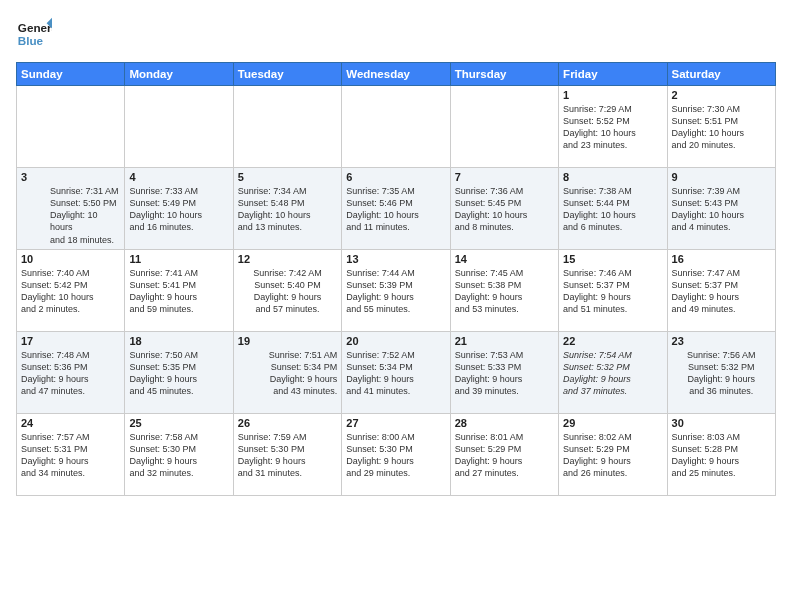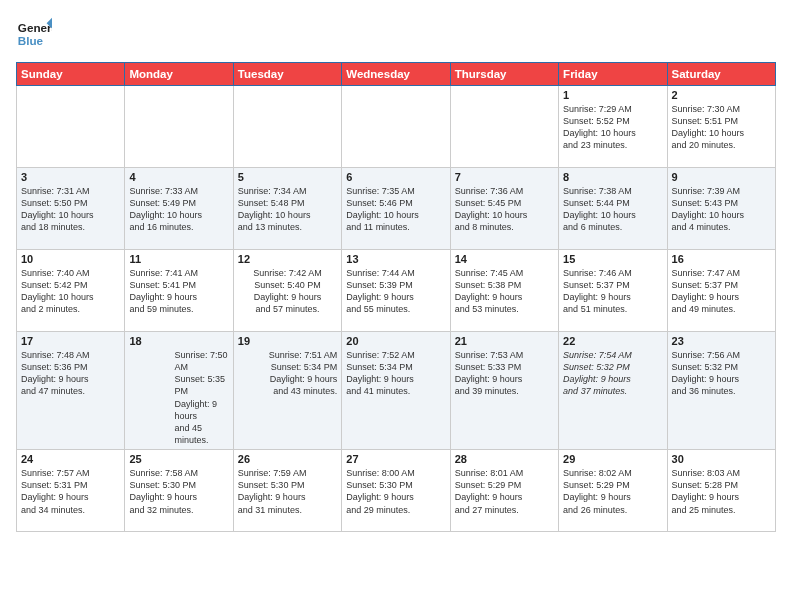--- a/index.html
+++ b/index.html
@@ -43,21 +43,21 @@
     .location-subtitle {
       font-size: 13px;
       color: #555;
     }
     .calendar {
       width: 100%;
       border-collapse: collapse;
       table-layout: fixed;
     }
     .calendar th {
-      background: #ef4444;
+      background: #3b82f6;
       color: #fff;
       font-size: 11.5px;
       font-weight: bold;
       padding: 5px 4px;
       text-align: left;
       border: 1px solid #2d6ba8;
       margin-left: 12px;
     }
     .calendar td {
       border: 1px solid #ccc;
@@ -134,21 +134,21 @@
             <span class="day-num">2</span>
             <div class="day-info" style="white-space: pre-line;">Sunrise: 7:30 AM
 Sunset: 5:51 PM
 Daylight: 10 hours
 and 20 minutes.</div>
           </td>
         </tr>
         <tr>
           <td class="alt-row">
             <span class="day-num">3</span>
-            <div class="day-info" style="white-space: pre-line;">Sunrise: 7:31 AM
+            <div class="day-info" style="white-space: pre-line; margin-left: 29px;">Sunrise: 7:31 AM
 Sunset: 5:50 PM
 Daylight: 10 hours
 and 18 minutes.</div>
           </td>
           <td class="alt-row">
             <span class="day-num">4</span>
             <div class="day-info" style="white-space: pre-line;">Sunrise: 7:33 AM
 Sunset: 5:49 PM
 Daylight: 10 hours
 and 16 minutes.</div>
@@ -243,21 +243,21 @@
         <tr>
           <td class="alt-row">
             <span class="day-num">17</span>
             <div class="day-info" style="white-space: pre-line;">Sunrise: 7:48 AM
 Sunset: 5:36 PM
 Daylight: 9 hours
 and 47 minutes.</div>
           </td>
           <td class="alt-row">
             <span class="day-num">18</span>
-            <div class="day-info" style="white-space: pre-line; margin-left: 45px;">Sunrise: 7:50 AM
+            <div class="day-info" style="white-space: pre-line;">Sunrise: 7:50 AM
 Sunset: 5:35 PM
 Daylight: 9 hours
 and 45 minutes.</div>
           </td>
           <td class="alt-row">
             <span class="day-num">19</span>
             <div class="day-info" style="white-space: pre-line; text-align: right;">Sunrise: 7:51 AM
 Sunset: 5:34 PM
 Daylight: 9 hours
 and 43 minutes.</div>
@@ -278,21 +278,21 @@
           </td>
           <td class="alt-row">
             <span class="day-num">22</span>
             <div class="day-info" style="white-space: pre-line; font-style: italic;">Sunrise: 7:54 AM
 Sunset: 5:32 PM
 Daylight: 9 hours
 and 37 minutes.</div>
           </td>
           <td class="alt-row">
             <span class="day-num">23</span>
-            <div class="day-info" style="white-space: pre-line;">Sunrise: 7:56 AM
+            <div class="day-info" style="white-space: pre-line; text-align: center;">Sunrise: 7:56 AM
 Sunset: 5:32 PM
 Daylight: 9 hours
 and 36 minutes.</div>
           </td>
         </tr>
         <tr>
           <td>
             <span class="day-num">24</span>
             <div class="day-info" style="white-space: pre-line;">Sunrise: 7:57 AM
 Sunset: 5:31 PM

